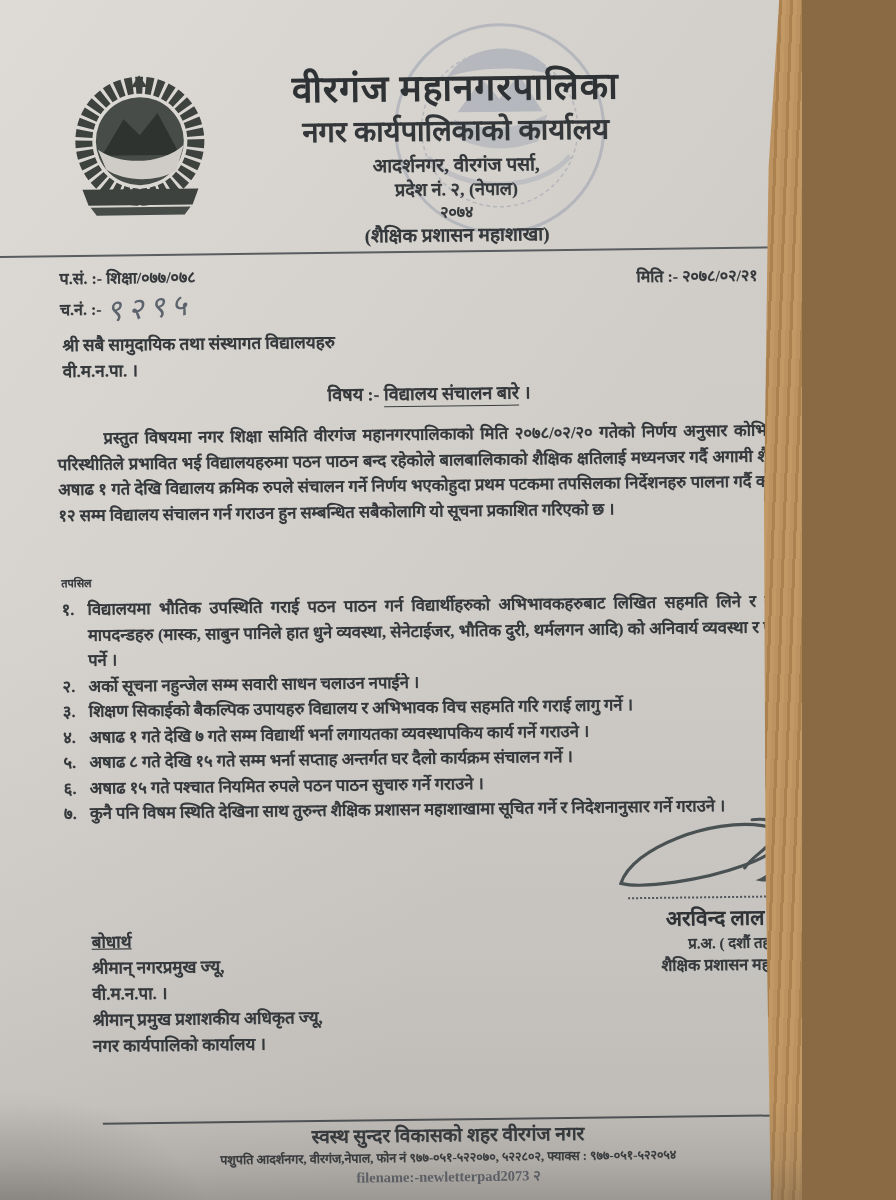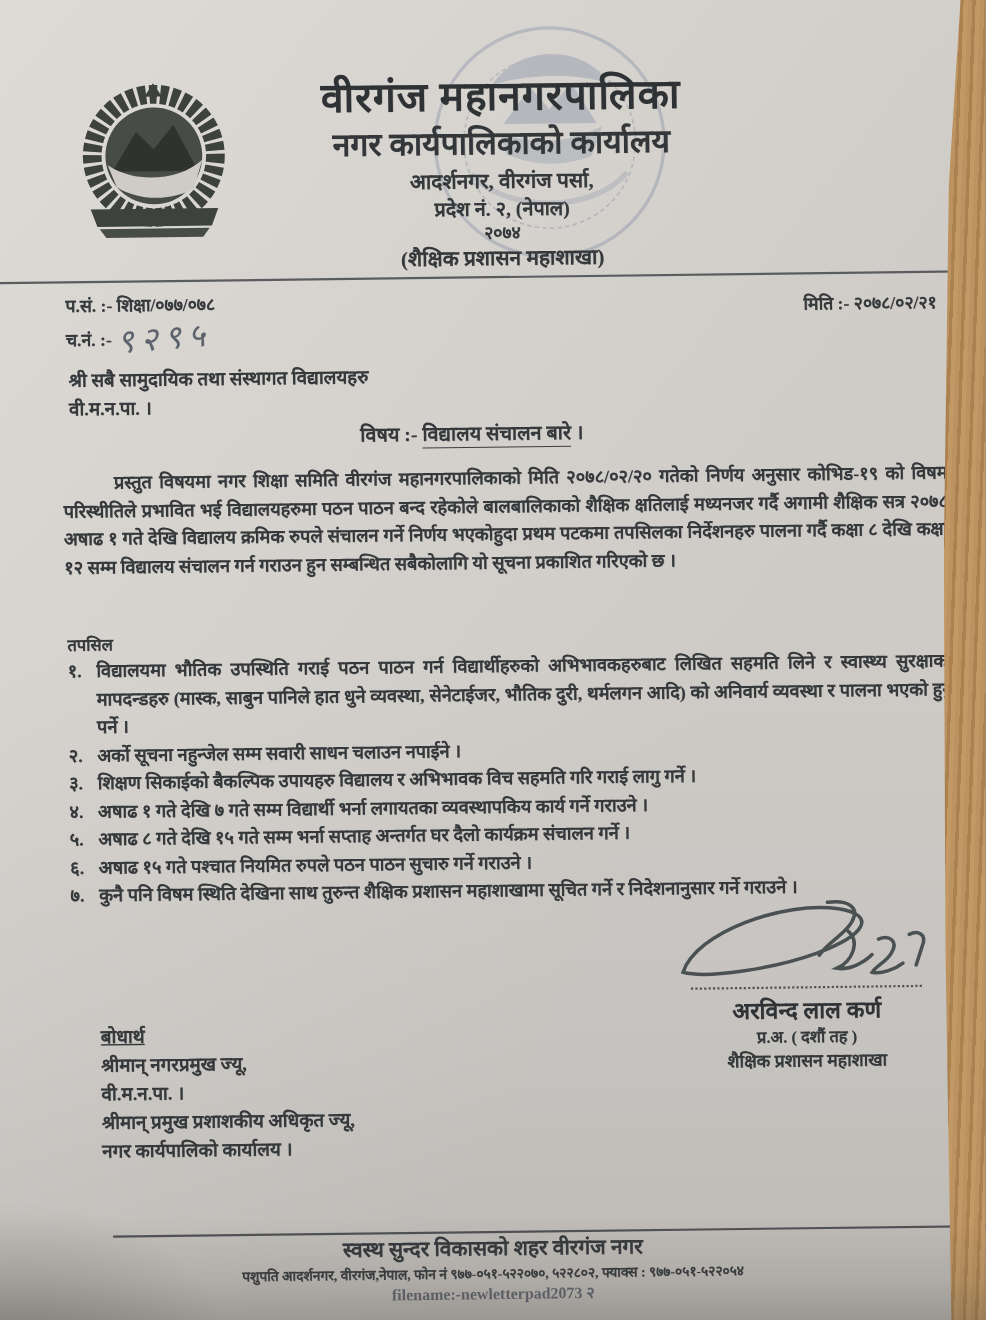--- a/index.html
+++ b/index.html
@@ -1,21 +1,21 @@
 <!DOCTYPE html>
 <html><head>
 <meta charset="utf-8">
 <style>
   html,body{margin:0;padding:0;}
   body{
     font-family:"Liberation Serif","DejaVu Serif",serif;
     background:#8a6a45;
   }
   .page{
-    position:relative;width:896px;height:1200px;overflow:hidden;
+    position:relative;width:802px;height:1200px;overflow:hidden;
     background:
       linear-gradient(115deg, rgba(255,255,255,0.06), rgba(0,0,0,0.05) 65%),
       linear-gradient(to bottom,#dcd9d4 0%,#d9d6d1 50%,#d0cdc9 80%,#c6c3bf 100%);
     color:#35393c;
   }
   .content{
     position:absolute;inset:0;
     transform:rotate(-0.7deg);
     transform-origin:50% 40%;
   }
@@ -61,21 +61,21 @@
 
   .recipient{position:absolute;left:64px;top:329px;font-size:17px;font-weight:bold;line-height:26px;}
 
   .subject-line{position:absolute;left:0;top:381px;width:860px;text-align:center;font-size:18px;font-weight:bold;}
   .subject-underline{border-bottom:1.6px solid #3a3e41;padding-bottom:2px;}
 
   .para{
     position:absolute;left:58px;top:422px;width:804px;margin:0;
     font-size:16.5px;font-weight:bold;line-height:25.5px;text-align:justify;text-indent:46px;
   }
-  .tapasil{position:absolute;left:60px;top:571px;font-size:15px;font-weight:bold;}
+  .tapasil{position:absolute;left:60px;top:571px;font-size:11px;font-weight:bold;}
   .nlist{position:absolute;left:60px;top:593px;width:804px;margin:0;padding:0;list-style:none;}
   .nlist li{display:flex;font-size:16.5px;font-weight:bold;line-height:25.5px;}
   .nlist .num{flex:0 0 26px;}
   .nlist .txt{flex:1;text-align:justify;}
 
   .sig-block{position:absolute;left:578px;top:820px;width:300px;text-align:center;}
   .sig-svg{display:block;margin:0 auto;}
   .sig-dots{width:210px;margin:-6px auto 6px auto;border-bottom:2.2px dotted #4e5357;}
   .sig-name{font-size:21px;font-weight:bold;color:#2f3336;line-height:28px;}
   .sig-desig{font-size:15px;font-weight:bold;line-height:22px;}

